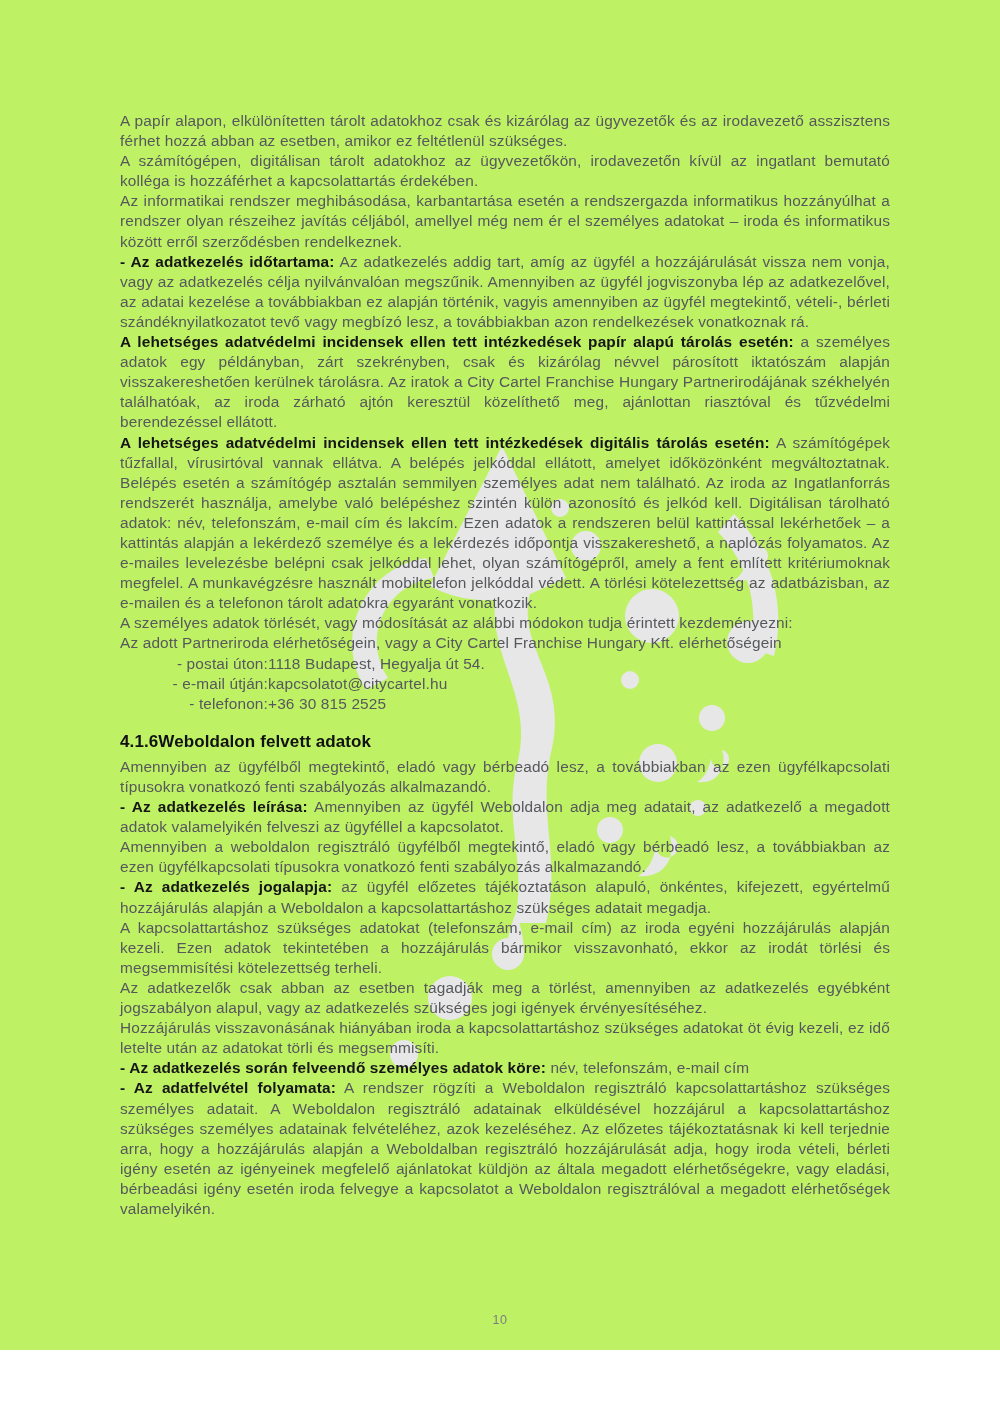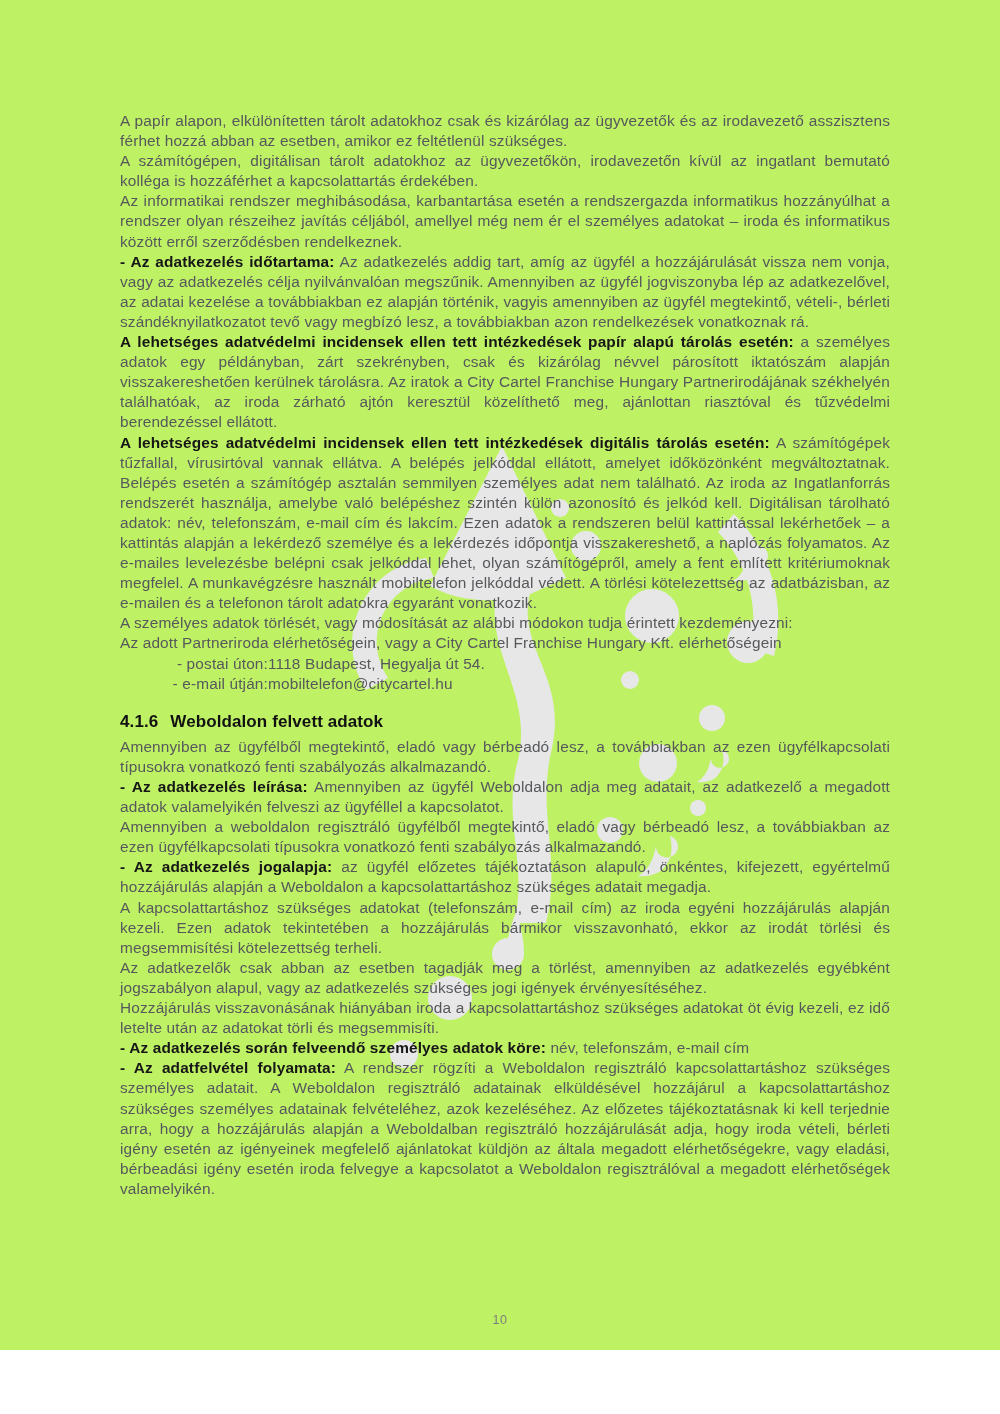--- a/index.html
+++ b/index.html
@@ -55,21 +55,21 @@
   .section-heading {
     margin: 18px 0 5px 0;
     font-size: 17px;
     font-weight: bold;
     color: #111111;
     text-align: left;
     letter-spacing: 0.1px;
   }
   .section-heading .section-number {
     display: inline-block;
-    margin-right: 12px;
+    margin-right: 0;
   }
   .page-number {
     position: absolute;
     top: 1313px;
     left: 0;
     width: 100%;
     text-align: center;
     font-size: 12.5px;
     color: #7c7c7e;
     z-index: 1;
@@ -124,21 +124,25 @@
         <p>Az adott Partneriroda elérhetőségein, vagy a City Cartel Franchise Hungary Kft. elérhetőségein</p>
       </div>
 
     <div class="contacts">
         <div class="contact-row">
           <span class="contact-label">- postai úton:</span>
           <span class="contact-value">1118 Budapest, Hegyalja út 54.</span>
         </div>
         <div class="contact-row">
           <span class="contact-label">- e-mail útján:</span>
-          <span class="contact-value">mobiltelefon@citycartel.hu</span>
+          <span class="contact-value">kapcsolatot@citycartel.hu</span>
+        </div>
+        <div class="contact-row">
+          <span class="contact-label">- telefonon:</span>
+          <span class="contact-value">+36 30 815 2525</span>
         </div>
       </div>
 
     <h2 class="section-heading">
       <span class="section-number">4.1.6</span><span>Weboldalon felvett adatok</span>
     </h2>
 
     <div>
         <p>Amennyiben az ügyfélből megtekintő, eladó vagy bérbeadó lesz, a továbbiakban az ezen ügyfélkapcsolati típusokra vonatkozó fenti szabályozás alkalmazandó.</p>
         <p><b>- Az adatkezelés leírása:</b> Amennyiben az ügyfél Weboldalon adja meg adatait, az adatkezelő a megadott adatok valamelyikén felveszi az ügyféllel a kapcsolatot.</p>

